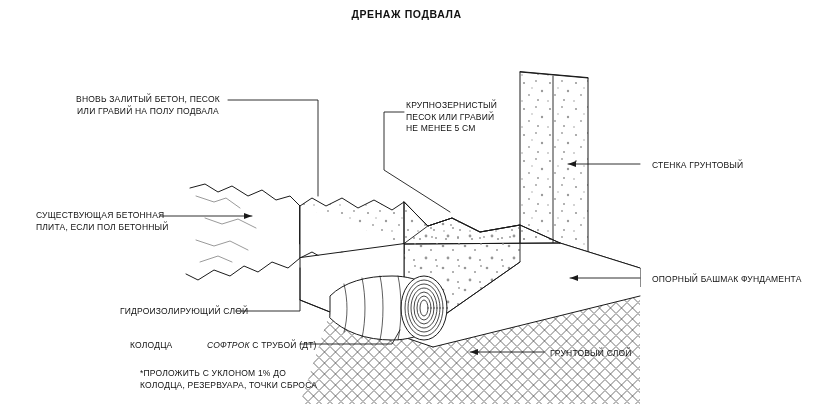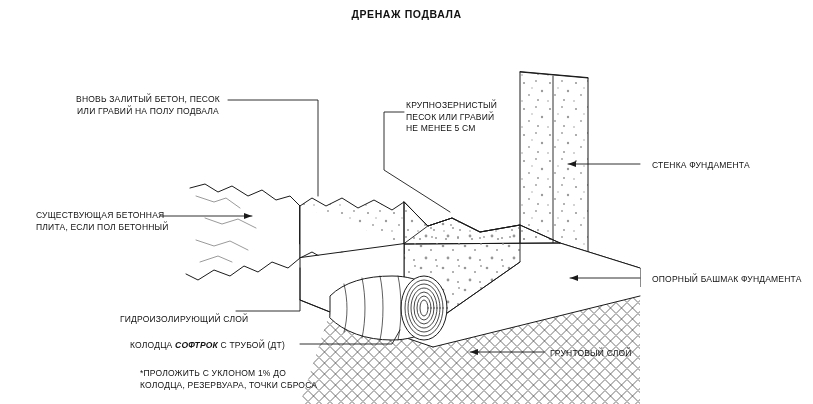--- a/index.html
+++ b/index.html
@@ -40,21 +40,22 @@
     top: 8px;
     width: 813px;
     text-align: center;
     font-size: 10.5px;
     font-weight: bold;
     letter-spacing: 0.6px;
     color: #111111;
   }
   .ital {
     font-style: italic;
-    font-weight: bold;
+    font-weight: normal;
+    margin-left: 32px;
   }
 </style>
 </head>
 <body>
 
 <div id="page">
 
   <div id="title">ДРЕНАЖ ПОДВАЛА</div>
 
   <svg id="diagram-svg" viewBox="0 0 813 404" xmlns="http://www.w3.org/2000/svg">
@@ -161,28 +162,28 @@
     </g>
   </svg>
 
   <div class="lbl" style="left:58px; top:94px; width:180px;text-align:center;">ВНОВЬ ЗАЛИТЫЙ БЕТОН, ПЕСОК
 ИЛИ ГРАВИЙ НА ПОЛУ ПОДВАЛА</div>
 
   <div class="lbl" style="left:406px; top:88px; width:130px;margin-top:12px;">КРУПНОЗЕРНИСТЫЙ
 ПЕСОК ИЛИ ГРАВИЙ
 НЕ МЕНЕЕ 5 СМ</div>
 
-  <div class="lbl" style="left:652px; top:160px; width:160px;">СТЕНКА ФУНДАМЕНТА</div>
+  <div class="lbl" style="left:652px; top:160px; width:160px;">СТЕНКА ГРУНТОВЫЙ</div>
 
   <div class="lbl" style="left:4px; top:210px; width:160px;margin-left:32px;">СУЩЕСТВУЮЩАЯ БЕТОННАЯ
 ПЛИТА, ЕСЛИ ПОЛ БЕТОННЫЙ</div>
 
   <div class="lbl" style="left:652px; top:274px; width:170px;">ОПОРНЫЙ БАШМАК ФУНДАМЕНТА</div>
 
-  <div class="lbl" style="left:84px; top:314px; width:160px;padding-left:36px;">ГИДРОИЗОЛИРУЮЩИЙ СЛОЙ</div>
+  <div class="lbl" style="left:84px; top:306px; width:160px;padding-left:36px;">ГИДРОИЗОЛИРУЮЩИЙ СЛОЙ</div>
 
   <div class="lbl" style="left:130px; top:340px; width:190px;"><span>КОЛОДЦА </span><span class="ital">СОФТРОК</span><span> С ТРУБОЙ (ДТ)</span></div>
 
   <div class="lbl" style="left:550px; top:348px; width:150px;">ГРУНТОВЫЙ СЛОЙ</div>
 
   <div class="lbl" style="left:140px; top:368px; width:220px;">*ПРОЛОЖИТЬ С УКЛОНОМ 1% ДО
 КОЛОДЦА, РЕЗЕРВУАРА, ТОЧКИ СБРОСА</div>
 
 </div>
 

